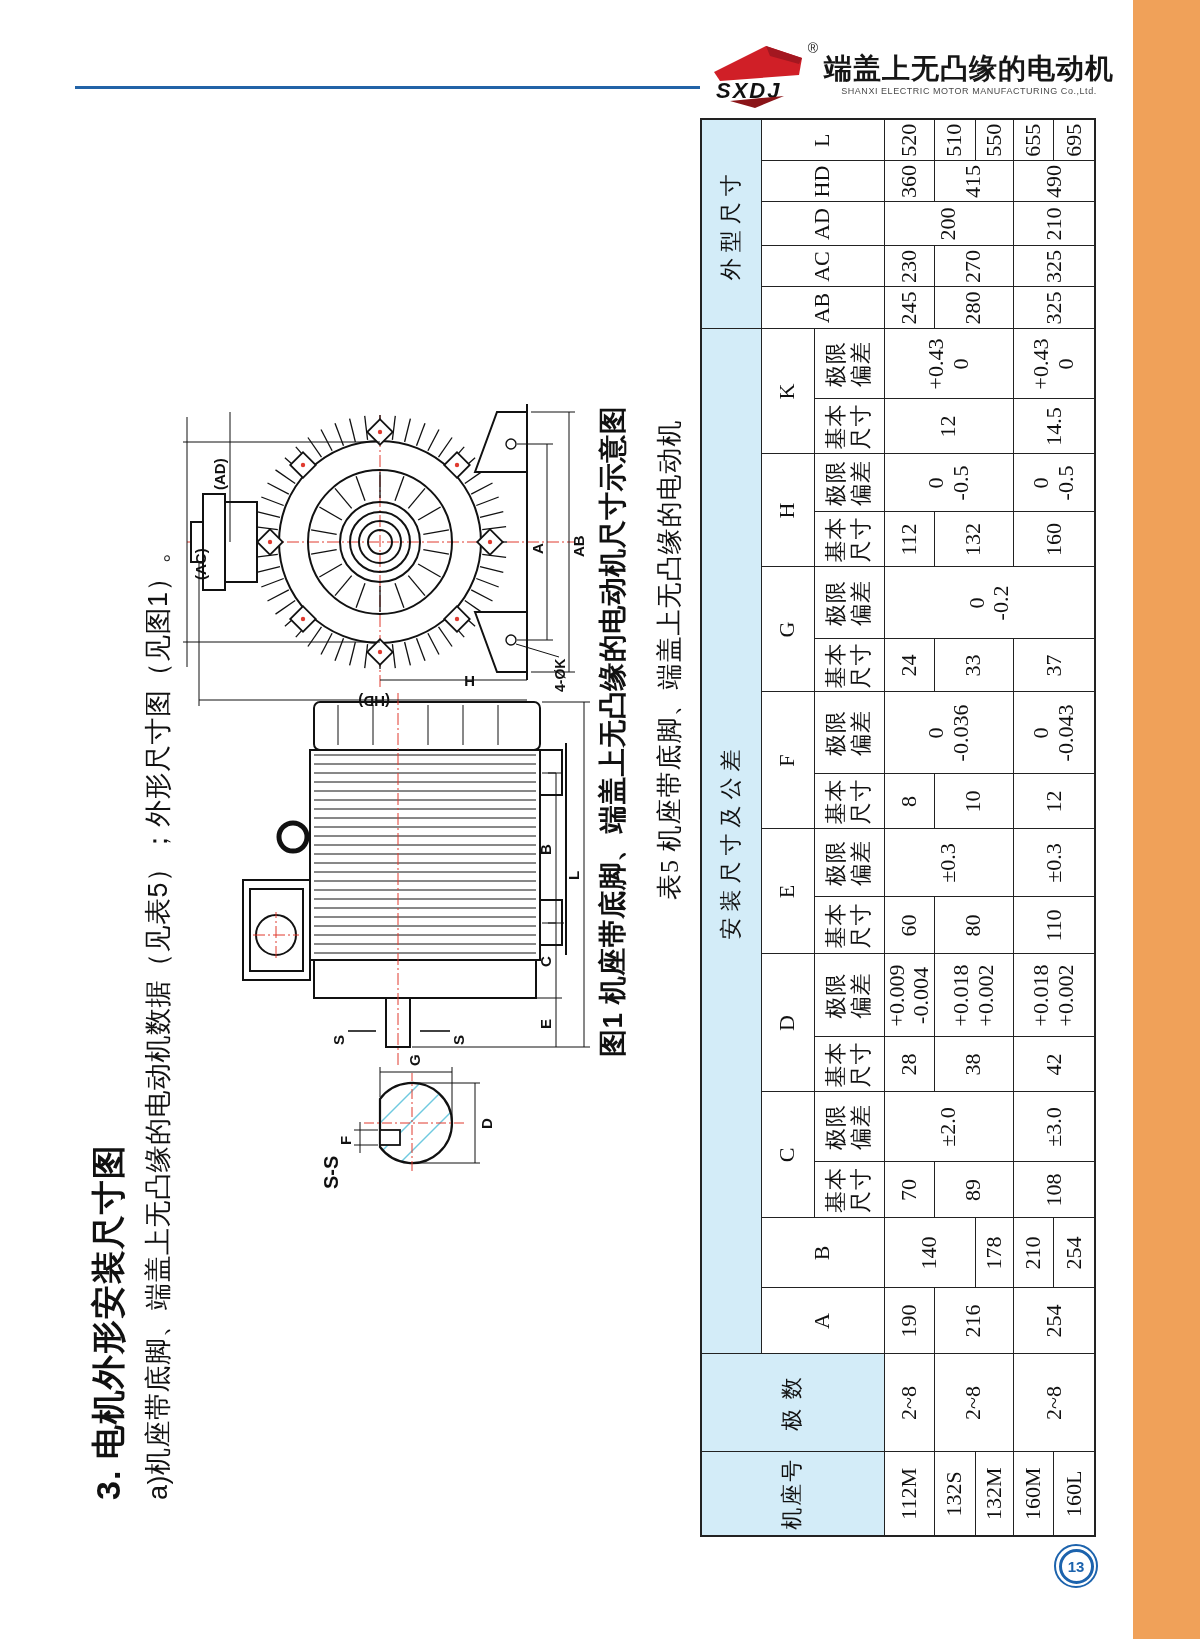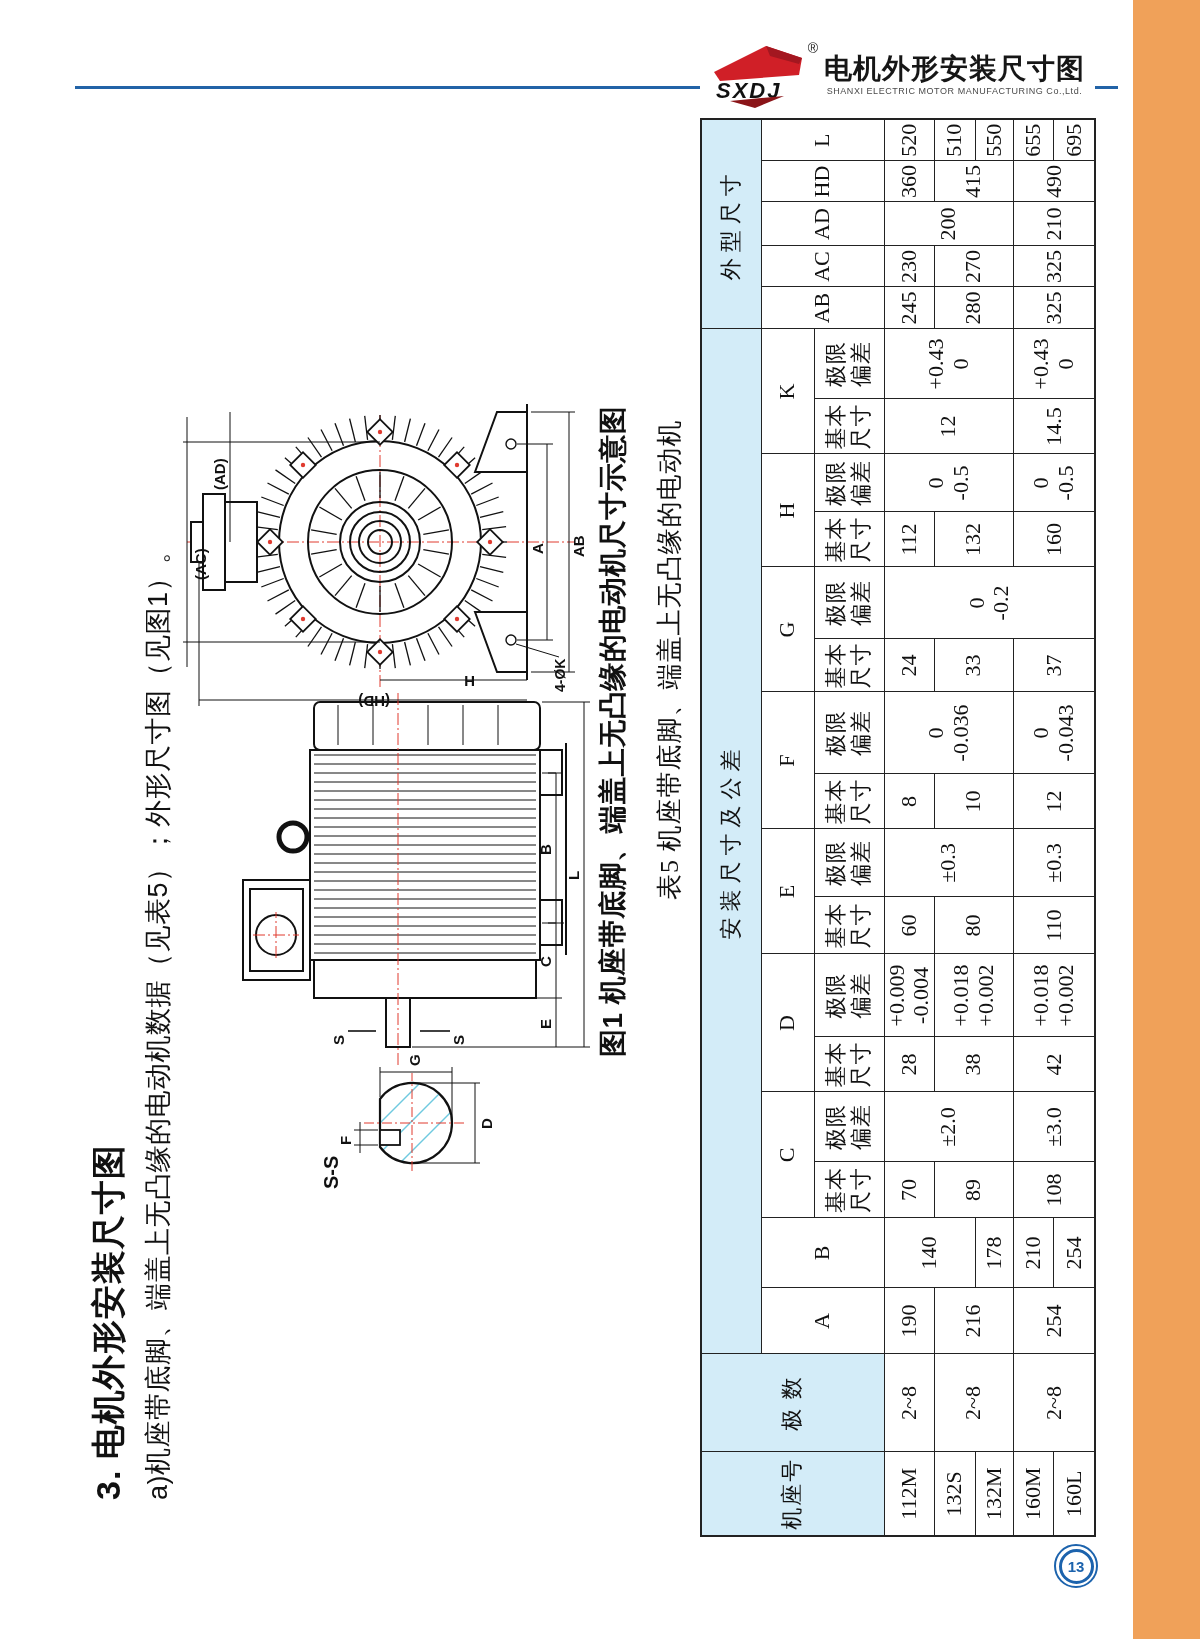--- a/index.html
+++ b/index.html
@@ -59,21 +59,21 @@
   <div class="emblem-wrap">
     <svg width="100" height="66" viewBox="0 0 100 66">
       <path d="M4,30 L56,4 L92,16 L89,33 L10,39 Z" fill="#d01f27"></path>
       <path d="M56,4 L60,14 L89,22 L92,16 Z" fill="#a31720"></path>
       <text x="6" y="56" font-size="22" font-weight="bold" font-style="italic" fill="#d01f27" letter-spacing="2">SXDJ</text>
       <path d="M20,59 L74,54 L45,66 Z" fill="#8a1418"></path>
     </svg>
     <span class="reg">®</span>
   </div>
   <div class="company">
-    <span class="company-cn">电机外形安装尺寸图</span>
+    <span class="company-cn">端盖上无凸缘的电动机</span>
     <span class="company-en">SHANXI ELECTRIC MOTOR MANUFACTURING Co.,Ltd.</span>
   </div>
 </div>
 
 <div class="pagenum-outer">
   <div class="pagenum-inner">
     <span>13</span>
   </div>
 </div>
 

